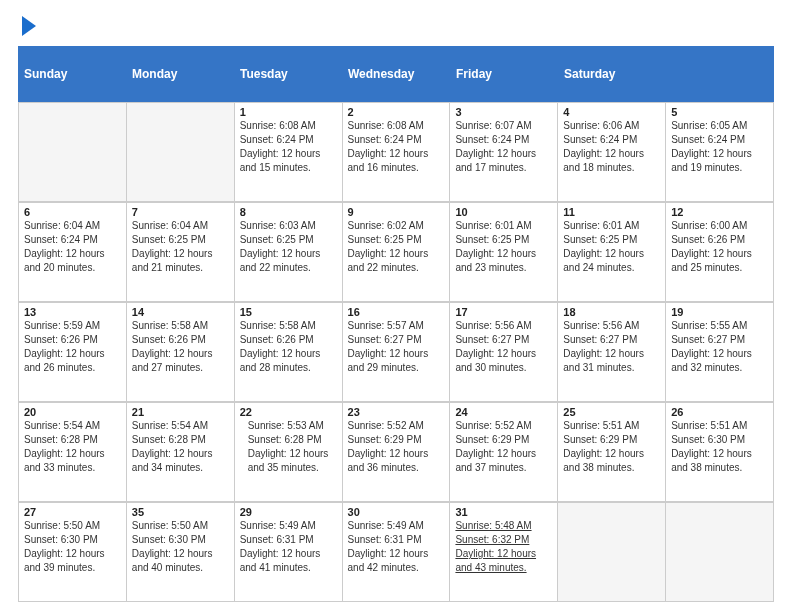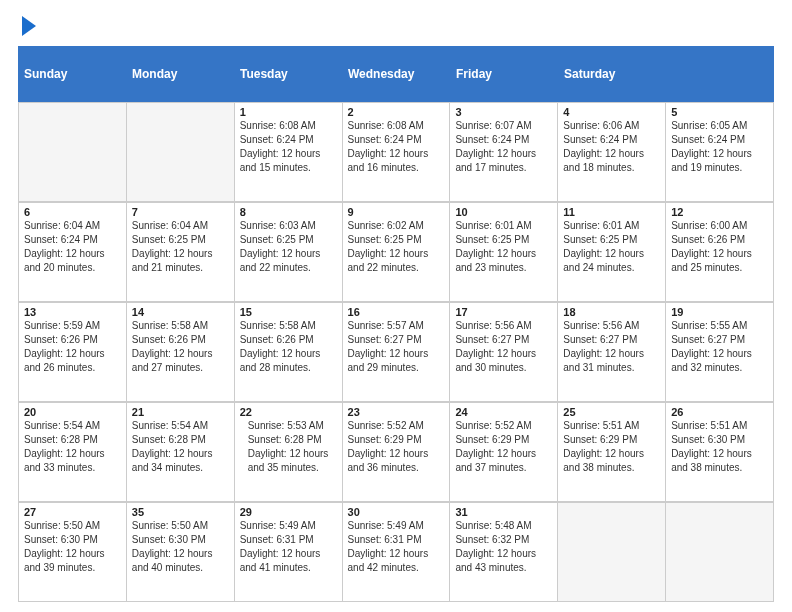--- a/index.html
+++ b/index.html
@@ -356,21 +356,21 @@
           </div>
           <div class="cal-cell">
             <div class="day-num">30</div>
             <div class="day-info" style="white-space: pre-line;">Sunrise: 5:49 AM
 Sunset: 6:31 PM
 Daylight: 12 hours
 and 42 minutes.</div>
           </div>
           <div class="cal-cell">
             <div class="day-num">31</div>
-            <div class="day-info" style="white-space: pre-line;">Sunrise: 5:48 AM
+            <div class="day-info" style="white-space: pre-line; text-decoration: underline;">Sunrise: 5:48 AM
 Sunset: 6:32 PM
 Daylight: 12 hours
 and 43 minutes.</div>
           </div>
           <div class="cal-cell empty"></div>
           <div class="cal-cell empty"></div>
         </div>
       </div>
   </div>
 </div>

